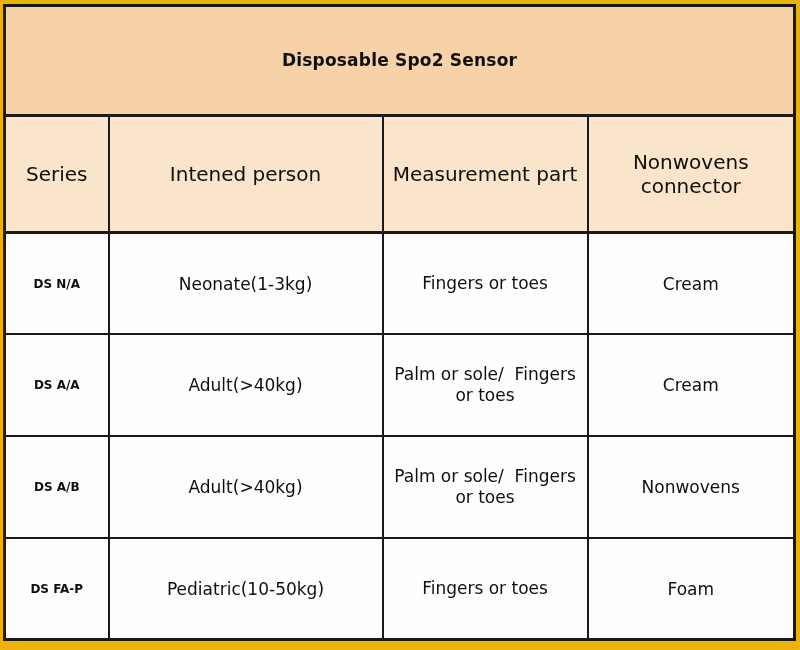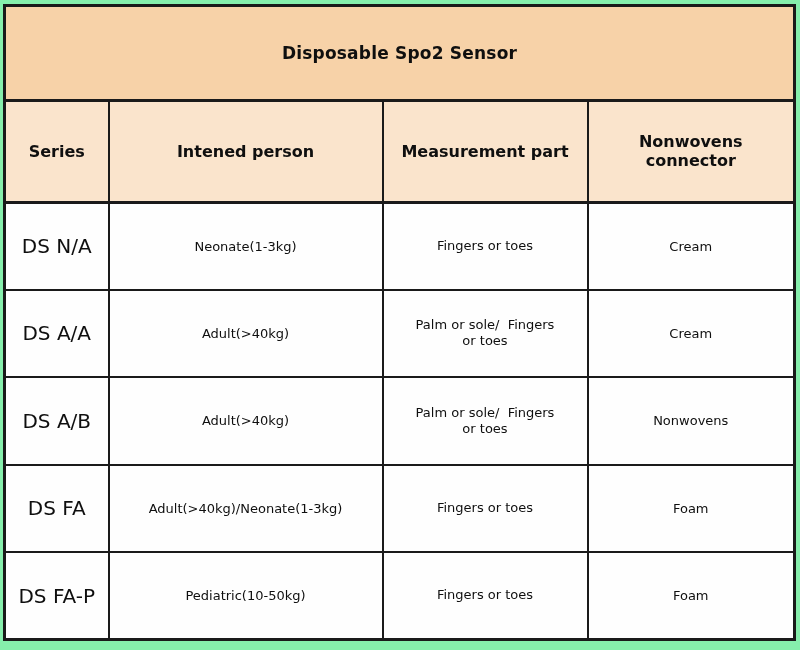--- a/index.html
+++ b/index.html
@@ -8,21 +8,21 @@
     background: #ffffff;
     width: 800px;
     height: 650px;
     font-family: "DejaVu Sans", "Liberation Sans", sans-serif;
     overflow: hidden;
   }
   .page {
     position: relative;
     width: 800px;
     height: 650px;
-    background: #86efac;
+    background: #eab308;
   }
   table.sensor-table {
     position: absolute;
     left: 3px;
     top: 4px;
     width: 790px;
     height: 637px;
     border-collapse: collapse;
     table-layout: fixed;
     background: var(--row-bg, #fefefe);
@@ -42,35 +42,35 @@
   tr.title-row td {
     background: var(--title-bg, #f7d2a8);
     font-size: 17px;
     font-weight: 700;
     height: 45px;
     border-bottom-width: 3px;
     letter-spacing: 0.2px;
   }
   tr.header-row th {
     background: var(--header-bg, #fae4cc);
-    font-size: 16px;
-    font-weight: 700;
+    font-size: 20px;
+    font-weight: 400;
     height: 49px;
     border-bottom-width: 3px;
   }
   tr.data-row {
     height: 48px;
   }
   tr.data-row td {
-    font-size: 13px;
+    font-size: 17px;
     background: var(--row-bg, #fefefe);
   }
   tr.data-row td.series {
-    font-weight: 400;
-    font-size: 20px;
+    font-weight: 700;
+    font-size: 12px;
   }
   tr.data-row td.part {
     white-space: pre-line;
     line-height: 1.25;
   }
 </style>
 </head>
 <body>
 
 <div class="page">
@@ -105,26 +105,20 @@
         <td>Cream</td>
       </tr>
       <tr class="data-row">
         <td class="series">DS A/B</td>
         <td>Adult(&gt;40kg)</td>
         <td class="part">Palm or sole/&nbsp; Fingers
 or toes</td>
         <td>Nonwovens</td>
       </tr>
       <tr class="data-row">
-        <td class="series">DS FA</td>
-        <td>Adult(&gt;40kg)/Neonate(1-3kg)</td>
-        <td class="part">Fingers or toes</td>
-        <td>Foam</td>
-      </tr>
-      <tr class="data-row">
         <td class="series">DS FA-P</td>
         <td>Pediatric(10-50kg)</td>
         <td class="part">Fingers or toes</td>
         <td>Foam</td>
       </tr>
     </tbody>
   </table>
 </div>
 
 </body></html>

